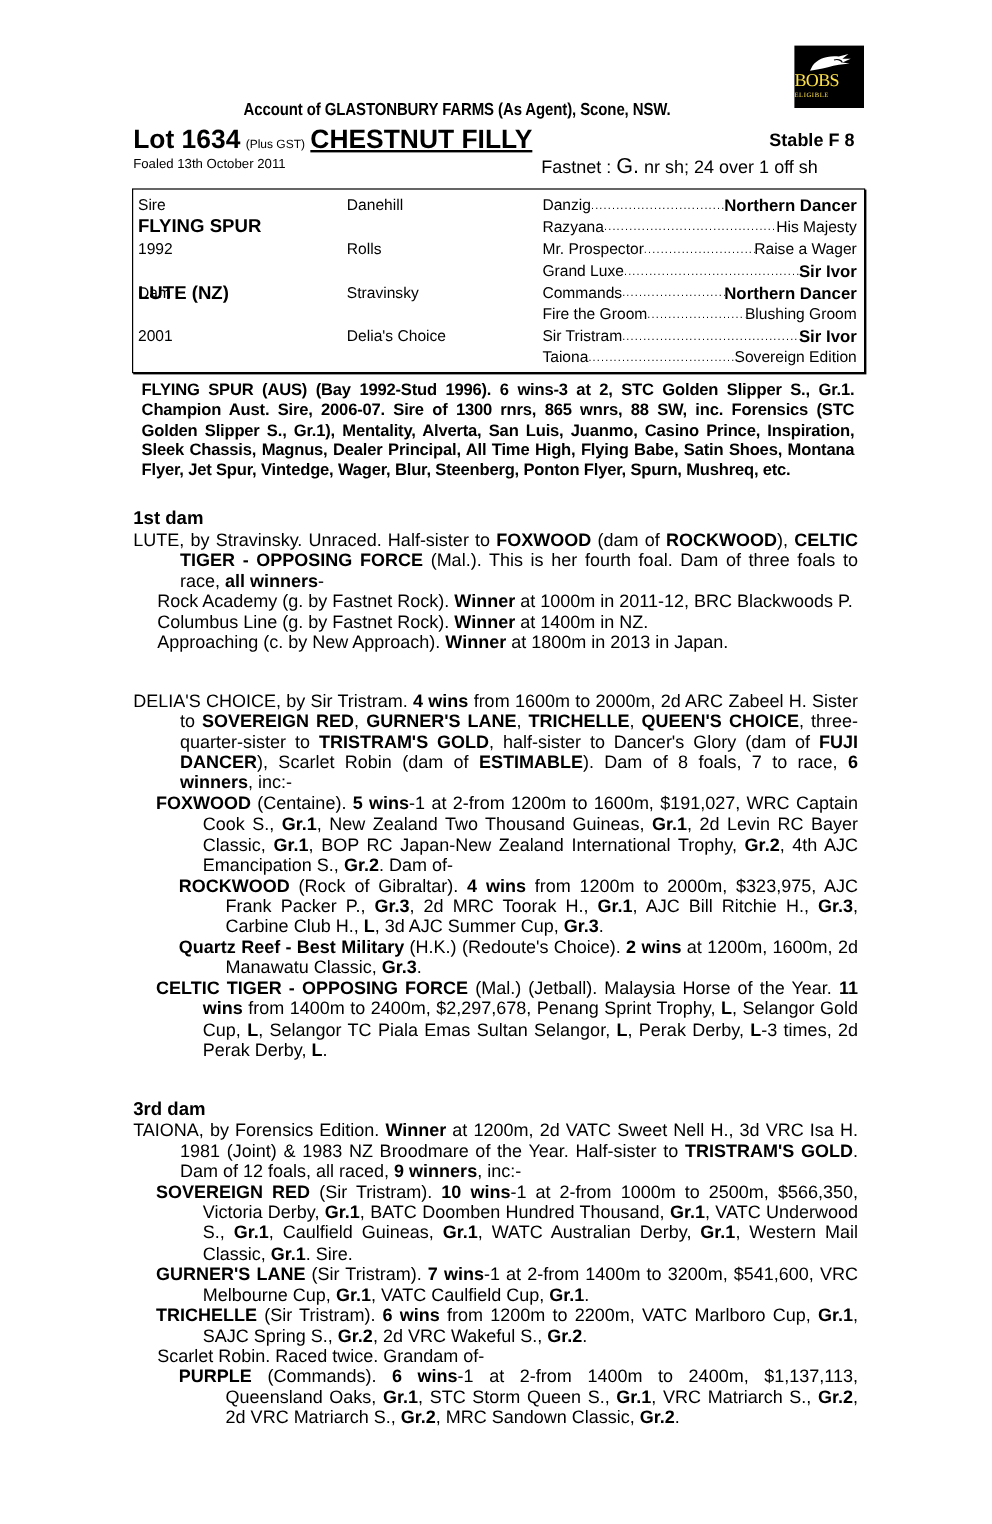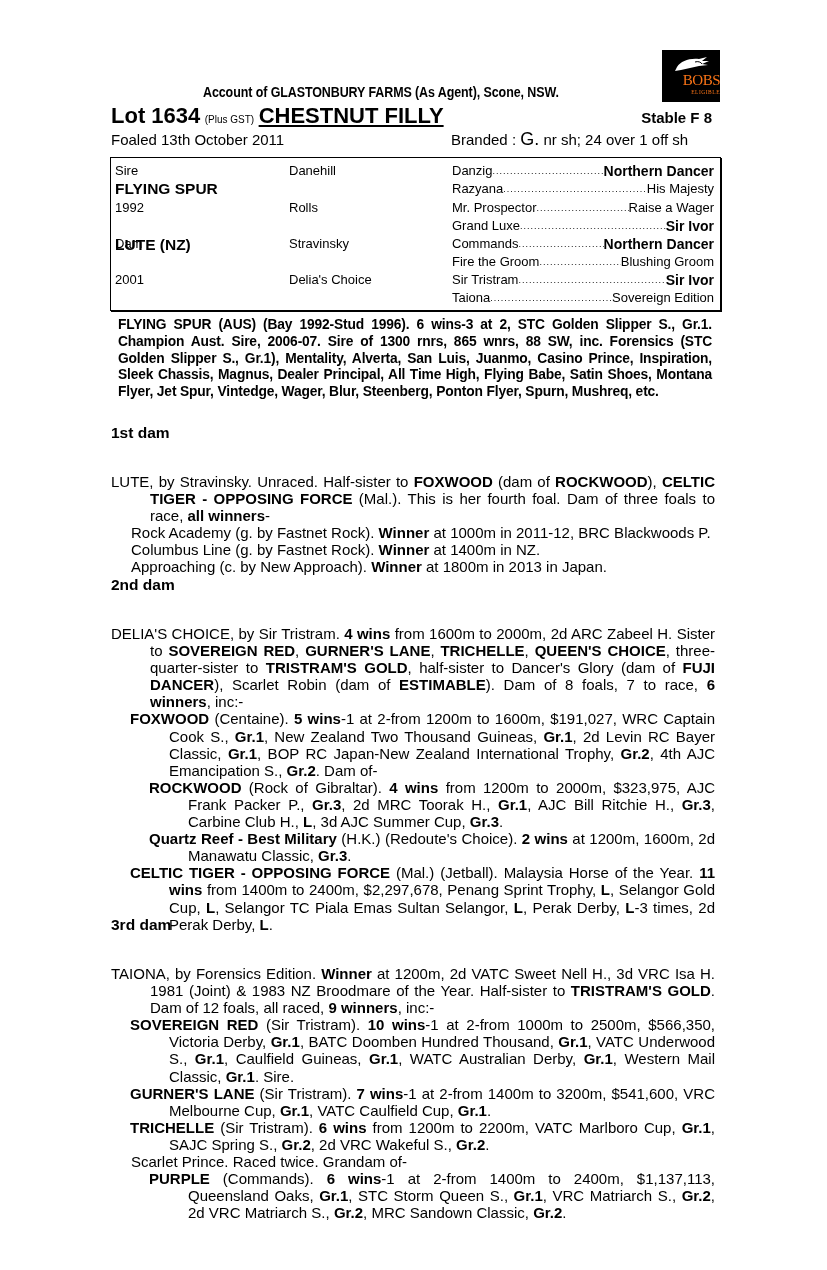--- a/index.html
+++ b/index.html
@@ -1,38 +1,38 @@
 <!DOCTYPE html>
 <html><head>
   <meta charset="utf-8">
   <style>
     html, body { margin: 0; padding: 0; background: #ffffff; }
     body {
       width: 827px; height: 1270px; position: relative; overflow: hidden;
       font-family: "Liberation Sans", sans-serif; color: #000;
     }
     .logo {
-      position: absolute; left: 662px; top: 50px; width: 58px; height: 52px;
-      background: #000; color: #f97316; text-align: right;
+      position: absolute; left: 662px; top: 38px; width: 58px; height: 52px;
+      background: #000; color: #fde047; text-align: left;
     }
     .logo svg { display: block; margin: 5px auto 0; }
     .logo .bobs { font-family: "Liberation Serif", serif; font-size: 15px; line-height: 13px; letter-spacing: -0.5px; margin-top: 1px; }
     .logo .elig { font-family: "Liberation Serif", serif; font-size: 5.5px; letter-spacing: 0.5px; margin-top: 2px; }
 
     .account {
       position: absolute; left: 203px; top: 84px;
       font-size: 14.5px; font-weight: bold; transform: scaleX(0.86); transform-origin: left;
       white-space: nowrap; letter-spacing: -0.1px;
     }
     .lotline { position: absolute; left: 111px; top: 103px; width: 601px; white-space: nowrap; }
     .lotline .lot { font-size: 22px; font-weight: 900; text-align: center; }
     .lotline .gst { font-size: 10px; }
     .lotline .desc { font-size: 22px; font-weight: 900; text-decoration: underline; }
     .lotline .stable { position: absolute; right: 0; top: 6px; font-size: 15px; font-weight: 900; }
-    .foaled { position: absolute; left: 111px; top: 131px; font-size: 15px; }
+    .foaled { position: absolute; left: 111px; top: 131px; font-size: 11px; }
     .branded { position: absolute; left: 451px; top: 131px; font-size: 15px; white-space: nowrap; }
     .branded .g { font-size: 18px; line-height: 14px; }
 
     .pedbox {
       position: absolute; left: 110px; top: 157px; width: 609px; height: 152px;
       border: 1.5px solid #000; box-shadow: 1px 1px 0 #000;
     }
     .pcell { position: absolute; font-size: 13px; white-space: nowrap; line-height: 18px; text-align: center; }
     .pbig { font-size: 15.5px; font-weight: 900; }
     .gp { position: absolute; left: 341px; width: 262px; font-size: 13px; line-height: 18px; display: flex; white-space: nowrap; }
@@ -45,21 +45,21 @@
     .sirepara {
       position: absolute; left: 118px; top: 317px; width: 594px;
       font-size: 13.8px; font-weight: 900; line-height: 16.8px; text-align: justify;
       letter-spacing: -0.15px;
     }
 
     .section { position: absolute; left: 111px; width: 604px; font-size: 15px; line-height: 17.1px; }
     .section h3 { margin: 0; font-size: 15.5px; font-weight: 900; line-height: 18px; }
     .para { text-align: justify; }
     .b { font-weight: 900; }
-    .l0 { padding-left: 39px; text-indent: -39px; margin-top: 31px; }
+    .l0 { padding-left: 39px; text-indent: -39px; }
     .l1 { padding-left: 58px; text-indent: -39px; }
     .l1p { padding-left: 58px; text-indent: -38px; }
     .l2 { padding-left: 77px; text-indent: -39px; }
   </style>
 </head>
 <body>
 
 <div class="logo">
   <svg width="40" height="18" viewBox="0 0 40 18">
     <path d="M6 12 C10 6, 18 3, 28 4 L36 2 L31 6 L38 6 L31 9 L37 10 L28 11 C22 12, 16 14, 10 15 L4 16 Z" fill="#fff"></path>
@@ -70,21 +70,21 @@
 </div>
 
 <div class="account">Account of GLASTONBURY FARMS (As Agent), Scone, NSW.</div>
 <div class="lotline">
   <span class="lot">Lot 1634</span>
   <span class="gst">(Plus GST)</span>
   <span class="desc">CHESTNUT FILLY</span>
   <span class="stable">Stable F 8</span>
 </div>
 <div class="foaled">Foaled 13th October 2011</div>
-<div class="branded"><span>Branded : </span><span class="g">G.</span><span> nr sh; 24 over 1 off sh</span></div>
+<div class="branded"><span>Fastnet : </span><span class="g">G.</span><span> nr sh; 24 over 1 off sh</span></div>
 
 <div class="pedbox">
   <div class="pcell" style="left:4px;top:4px">Sire</div>
   <div class="pcell pbig" style="left:4px;top:22px">FLYING SPUR</div>
   <div class="pcell" style="left:4px;top:41px">1992</div>
   <div class="pcell" style="left:4px;top:77px">Dam</div>
   <div class="pcell pbig" style="left:4px;top:78px">LUTE (NZ)</div>
   <div class="pcell" style="left:4px;top:113px">2001</div>
 
   <div class="pcell" style="left:178px;top:4px">Danehill</div>
@@ -138,29 +138,28 @@
 
 <div class="section" style="top:424px">
   <h3>1st dam</h3>
   <div class="para l0"><span>LUTE, by Stravinsky. Unraced. Half-sister to </span><span class="b">FOXWOOD</span><span> (dam of </span><span class="b">ROCKWOOD</span><span>), </span><span class="b">CELTIC TIGER - OPPOSING FORCE</span><span> (Mal.). This is her fourth foal. Dam of three foals to race, </span><span class="b">all winners</span><span>-</span></div>
   <div class="para l1p"><span>Rock Academy (g. by Fastnet Rock). </span><span class="b">Winner</span><span> at 1000m in 2011-12, BRC Blackwoods P.</span></div>
   <div class="para l1p"><span>Columbus Line (g. by Fastnet Rock). </span><span class="b">Winner</span><span> at 1400m in NZ.</span></div>
   <div class="para l1p"><span>Approaching (c. by New Approach). </span><span class="b">Winner</span><span> at 1800m in 2013 in Japan.</span></div>
 </div>
 
 <div class="section" style="top:576px">
-  <h3>2nd dam</h3>
   <div class="para l0"><span>DELIA'S CHOICE, by Sir Tristram. </span><span class="b">4 wins</span><span> from 1600m to 2000m, 2d ARC Zabeel H. Sister to </span><span class="b">SOVEREIGN RED</span><span>, </span><span class="b">GURNER'S LANE</span><span>, </span><span class="b">TRICHELLE</span><span>, </span><span class="b">QUEEN'S CHOICE</span><span>, three-quarter-sister to </span><span class="b">TRISTRAM'S GOLD</span><span>, half-sister to Dancer's Glory (dam of </span><span class="b">FUJI DANCER</span><span>), Scarlet Robin (dam of </span><span class="b">ESTIMABLE</span><span>). Dam of 8 foals, 7 to race, </span><span class="b">6 winners</span><span>, inc:-</span></div>
   <div class="para l1"><span class="b">FOXWOOD</span><span> (Centaine). </span><span class="b">5 wins</span><span>-1 at 2-from 1200m to 1600m, $191,027, WRC Captain Cook S., </span><span class="b">Gr.1</span><span>, New Zealand Two Thousand Guineas, </span><span class="b">Gr.1</span><span>, 2d Levin RC Bayer Classic, </span><span class="b">Gr.1</span><span>, BOP RC Japan-New Zealand International Trophy, </span><span class="b">Gr.2</span><span>, 4th AJC Emancipation S., </span><span class="b">Gr.2</span><span>. Dam of-</span></div>
   <div class="para l2"><span class="b">ROCKWOOD</span><span> (Rock of Gibraltar). </span><span class="b">4 wins</span><span> from 1200m to 2000m, $323,975, AJC Frank Packer P., </span><span class="b">Gr.3</span><span>, 2d MRC Toorak H., </span><span class="b">Gr.1</span><span>, AJC Bill Ritchie H., </span><span class="b">Gr.3</span><span>, Carbine Club H., </span><span class="b">L</span><span>, 3d AJC Summer Cup, </span><span class="b">Gr.3</span><span>.</span></div>
   <div class="para l2"><span class="b">Quartz Reef - Best Military</span><span> (H.K.) (Redoute's Choice). </span><span class="b">2 wins</span><span> at 1200m, 1600m, 2d Manawatu Classic, </span><span class="b">Gr.3</span><span>.</span></div>
   <div class="para l1"><span class="b">CELTIC TIGER - OPPOSING FORCE</span><span> (Mal.) (Jetball). Malaysia Horse of the Year. </span><span class="b">11 wins</span><span> from 1400m to 2400m, $2,297,678, Penang Sprint Trophy, </span><span class="b">L</span><span>, Selangor Gold Cup, </span><span class="b">L</span><span>, Selangor TC Piala Emas Sultan Selangor, </span><span class="b">L</span><span>, Perak Derby, </span><span class="b">L</span><span>-3 times, 2d Perak Derby, </span><span class="b">L</span><span>.</span></div>
 </div>
 
 <div class="section" style="top:916px">
   <h3>3rd dam</h3>
   <div class="para l0"><span>TAIONA, by Forensics Edition. </span><span class="b">Winner</span><span> at 1200m, 2d VATC Sweet Nell H., 3d VRC Isa H. 1981 (Joint) &amp; 1983 NZ Broodmare of the Year. Half-sister to </span><span class="b">TRISTRAM'S GOLD</span><span>. Dam of 12 foals, all raced, </span><span class="b">9 winners</span><span>, inc:-</span></div>
   <div class="para l1"><span class="b">SOVEREIGN RED</span><span> (Sir Tristram). </span><span class="b">10 wins</span><span>-1 at 2-from 1000m to 2500m, $566,350, Victoria Derby, </span><span class="b">Gr.1</span><span>, BATC Doomben Hundred Thousand, </span><span class="b">Gr.1</span><span>, VATC Underwood S., </span><span class="b">Gr.1</span><span>, Caulfield Guineas, </span><span class="b">Gr.1</span><span>, WATC Australian Derby, </span><span class="b">Gr.1</span><span>, Western Mail Classic, </span><span class="b">Gr.1</span><span>. Sire.</span></div>
   <div class="para l1"><span class="b">GURNER'S LANE</span><span> (Sir Tristram). </span><span class="b">7 wins</span><span>-1 at 2-from 1400m to 3200m, $541,600, VRC Melbourne Cup, </span><span class="b">Gr.1</span><span>, VATC Caulfield Cup, </span><span class="b">Gr.1</span><span>.</span></div>
   <div class="para l1"><span class="b">TRICHELLE</span><span> (Sir Tristram). </span><span class="b">6 wins</span><span> from 1200m to 2200m, VATC Marlboro Cup, </span><span class="b">Gr.1</span><span>, SAJC Spring S., </span><span class="b">Gr.2</span><span>, 2d VRC Wakeful S., </span><span class="b">Gr.2</span><span>.</span></div>
-  <div class="para l1p">Scarlet Prince. Raced twice. Grandam of-</div>
+  <div class="para l1p">Scarlet Robin. Raced twice. Grandam of-</div>
   <div class="para l2"><span class="b">PURPLE</span><span> (Commands). </span><span class="b">6 wins</span><span>-1 at 2-from 1400m to 2400m, $1,137,113, Queensland Oaks, </span><span class="b">Gr.1</span><span>, STC Storm Queen S., </span><span class="b">Gr.1</span><span>, VRC Matriarch S., </span><span class="b">Gr.2</span><span>, 2d VRC Matriarch S., </span><span class="b">Gr.2</span><span>, MRC Sandown Classic, </span><span class="b">Gr.2</span><span>.</span></div>
 </div>
 
 </body></html>

